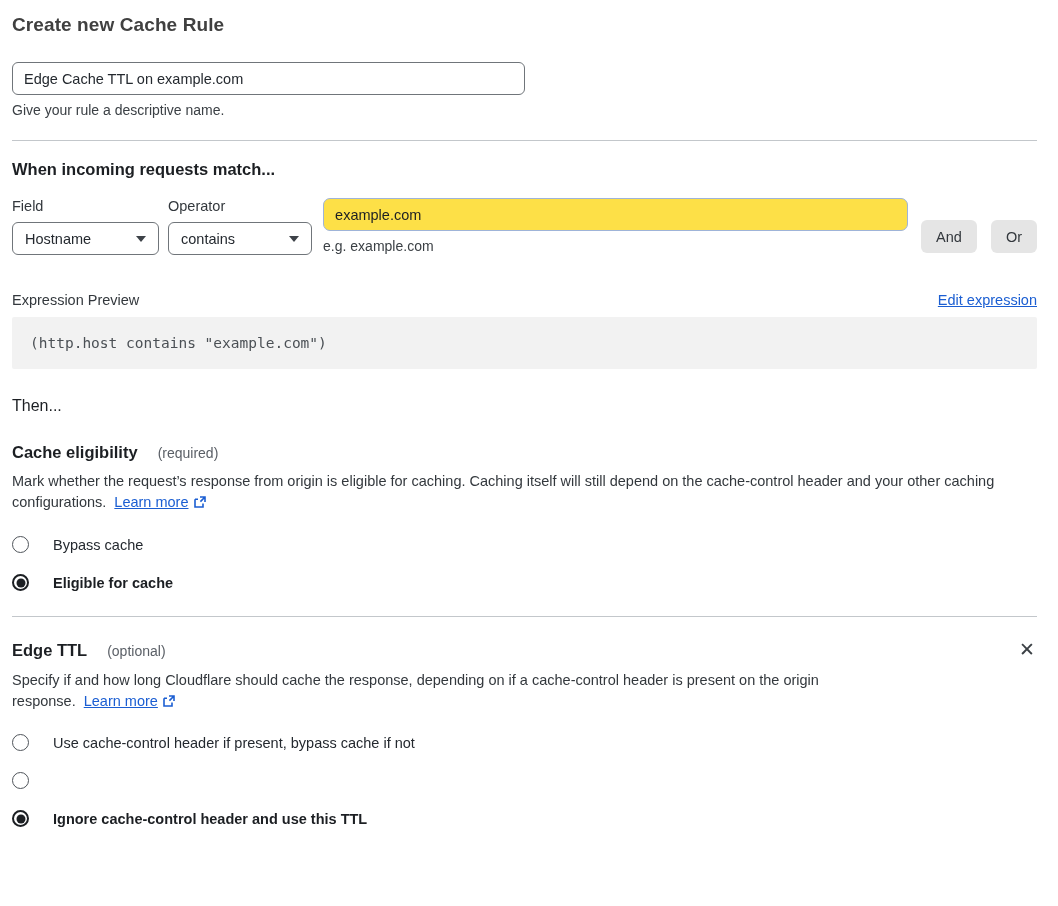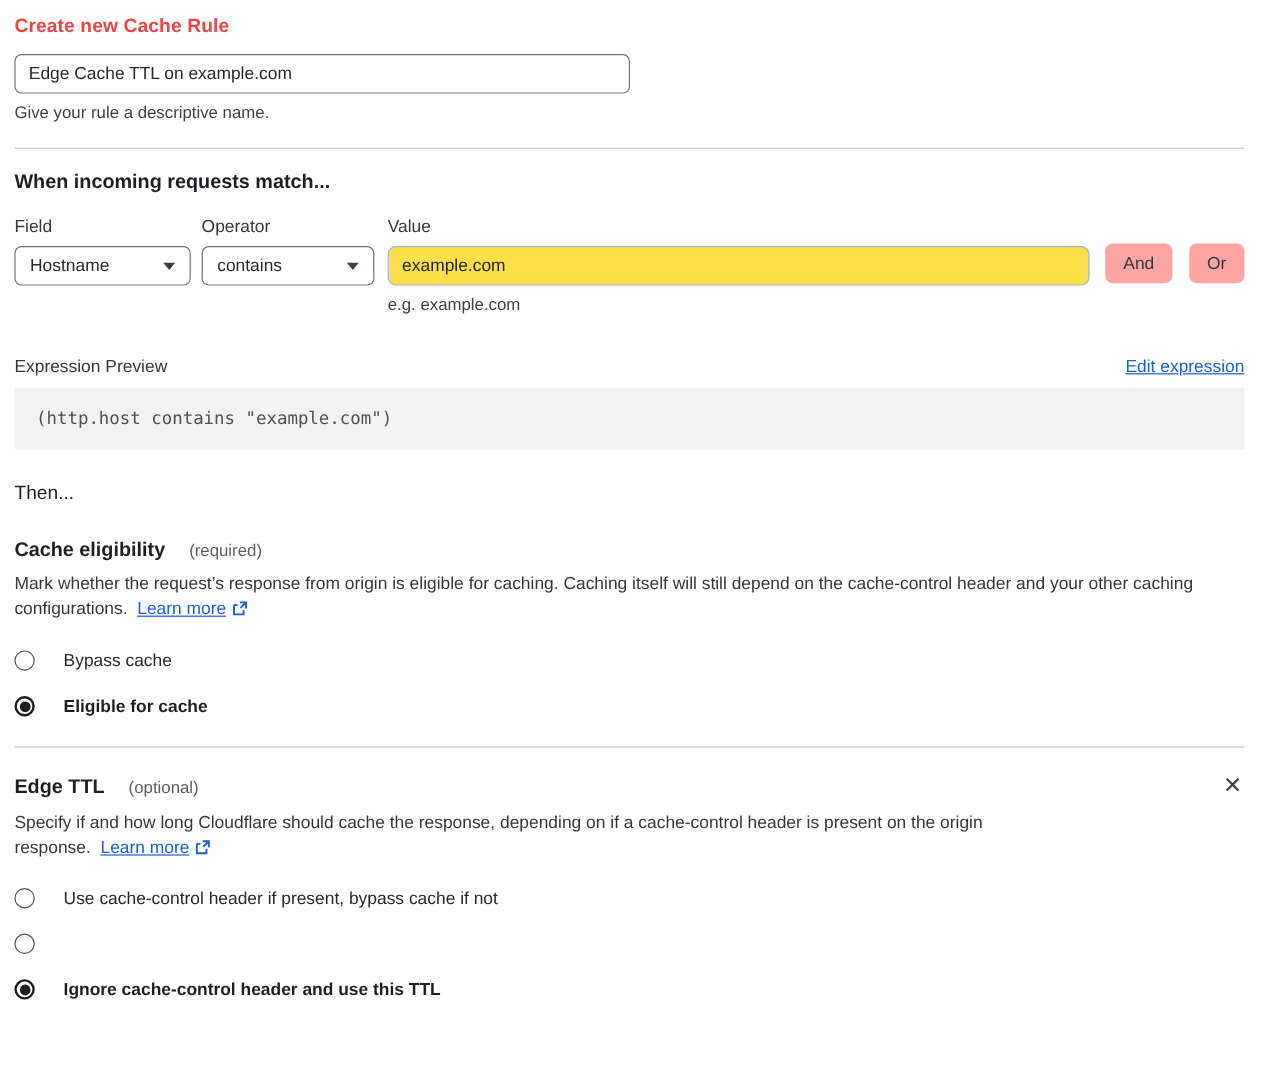--- a/index.html
+++ b/index.html
@@ -6,24 +6,24 @@
   html, body { background: #ffffff; }
   body {
     width: 1058px;
     height: 906px;
     font-family: "Liberation Sans", "DejaVu Sans", sans-serif;
     color: #24292f;
     padding: 14px 21px 0 12px;
     overflow: hidden;
   }
   .page-title {
-    font-size: 16px;
+    font-size: 19px;
     font-weight: bold;
-    color: #ef4444;
-    margin-bottom: 13px;
+    color: #404040;
+    margin-bottom: 26px;
     letter-spacing: 0.1px;
   }
   .field-label {
     font-size: 14.5px;
     color: #33383d;
     margin-bottom: 8px;
   }
   .text-input {
     display: flex;
     align-items: center;
@@ -85,21 +85,21 @@
     background: #fde047;
     font-size: 14.5px;
     color: #1c1f23;
     display: flex;
     align-items: center;
     padding: 0 11px;
   }
   .small-btn {
     height: 33px;
     padding: 0 15px;
-    background: #fca5a5;
+    background: #e5e5e5;
     border: none;
     border-radius: 6px;
     font-size: 14.5px;
     font-family: inherit;
     color: #33383d;
     cursor: pointer;
     display: inline-flex;
     align-items: center;
   }
   .expr-head {
@@ -213,21 +213,20 @@
     </div>
   </div>
   <div class="match-col w-operator">
     <div class="field-label">Operator</div>
     <div class="select-box">
       <span>contains</span>
       <span class="caret-down"></span>
     </div>
   </div>
   <div class="match-col">
-    <div class="field-label">Value</div>
     <div class="value-input">
       <span>example.com</span>
     </div>
     <div class="help-text">e.g. example.com</div>
   </div>
   <div class="gap-btns" style="margin-top: 22px;">
     <button class="small-btn">And</button>
     <button class="small-btn">Or</button>
   </div>
 </div>

